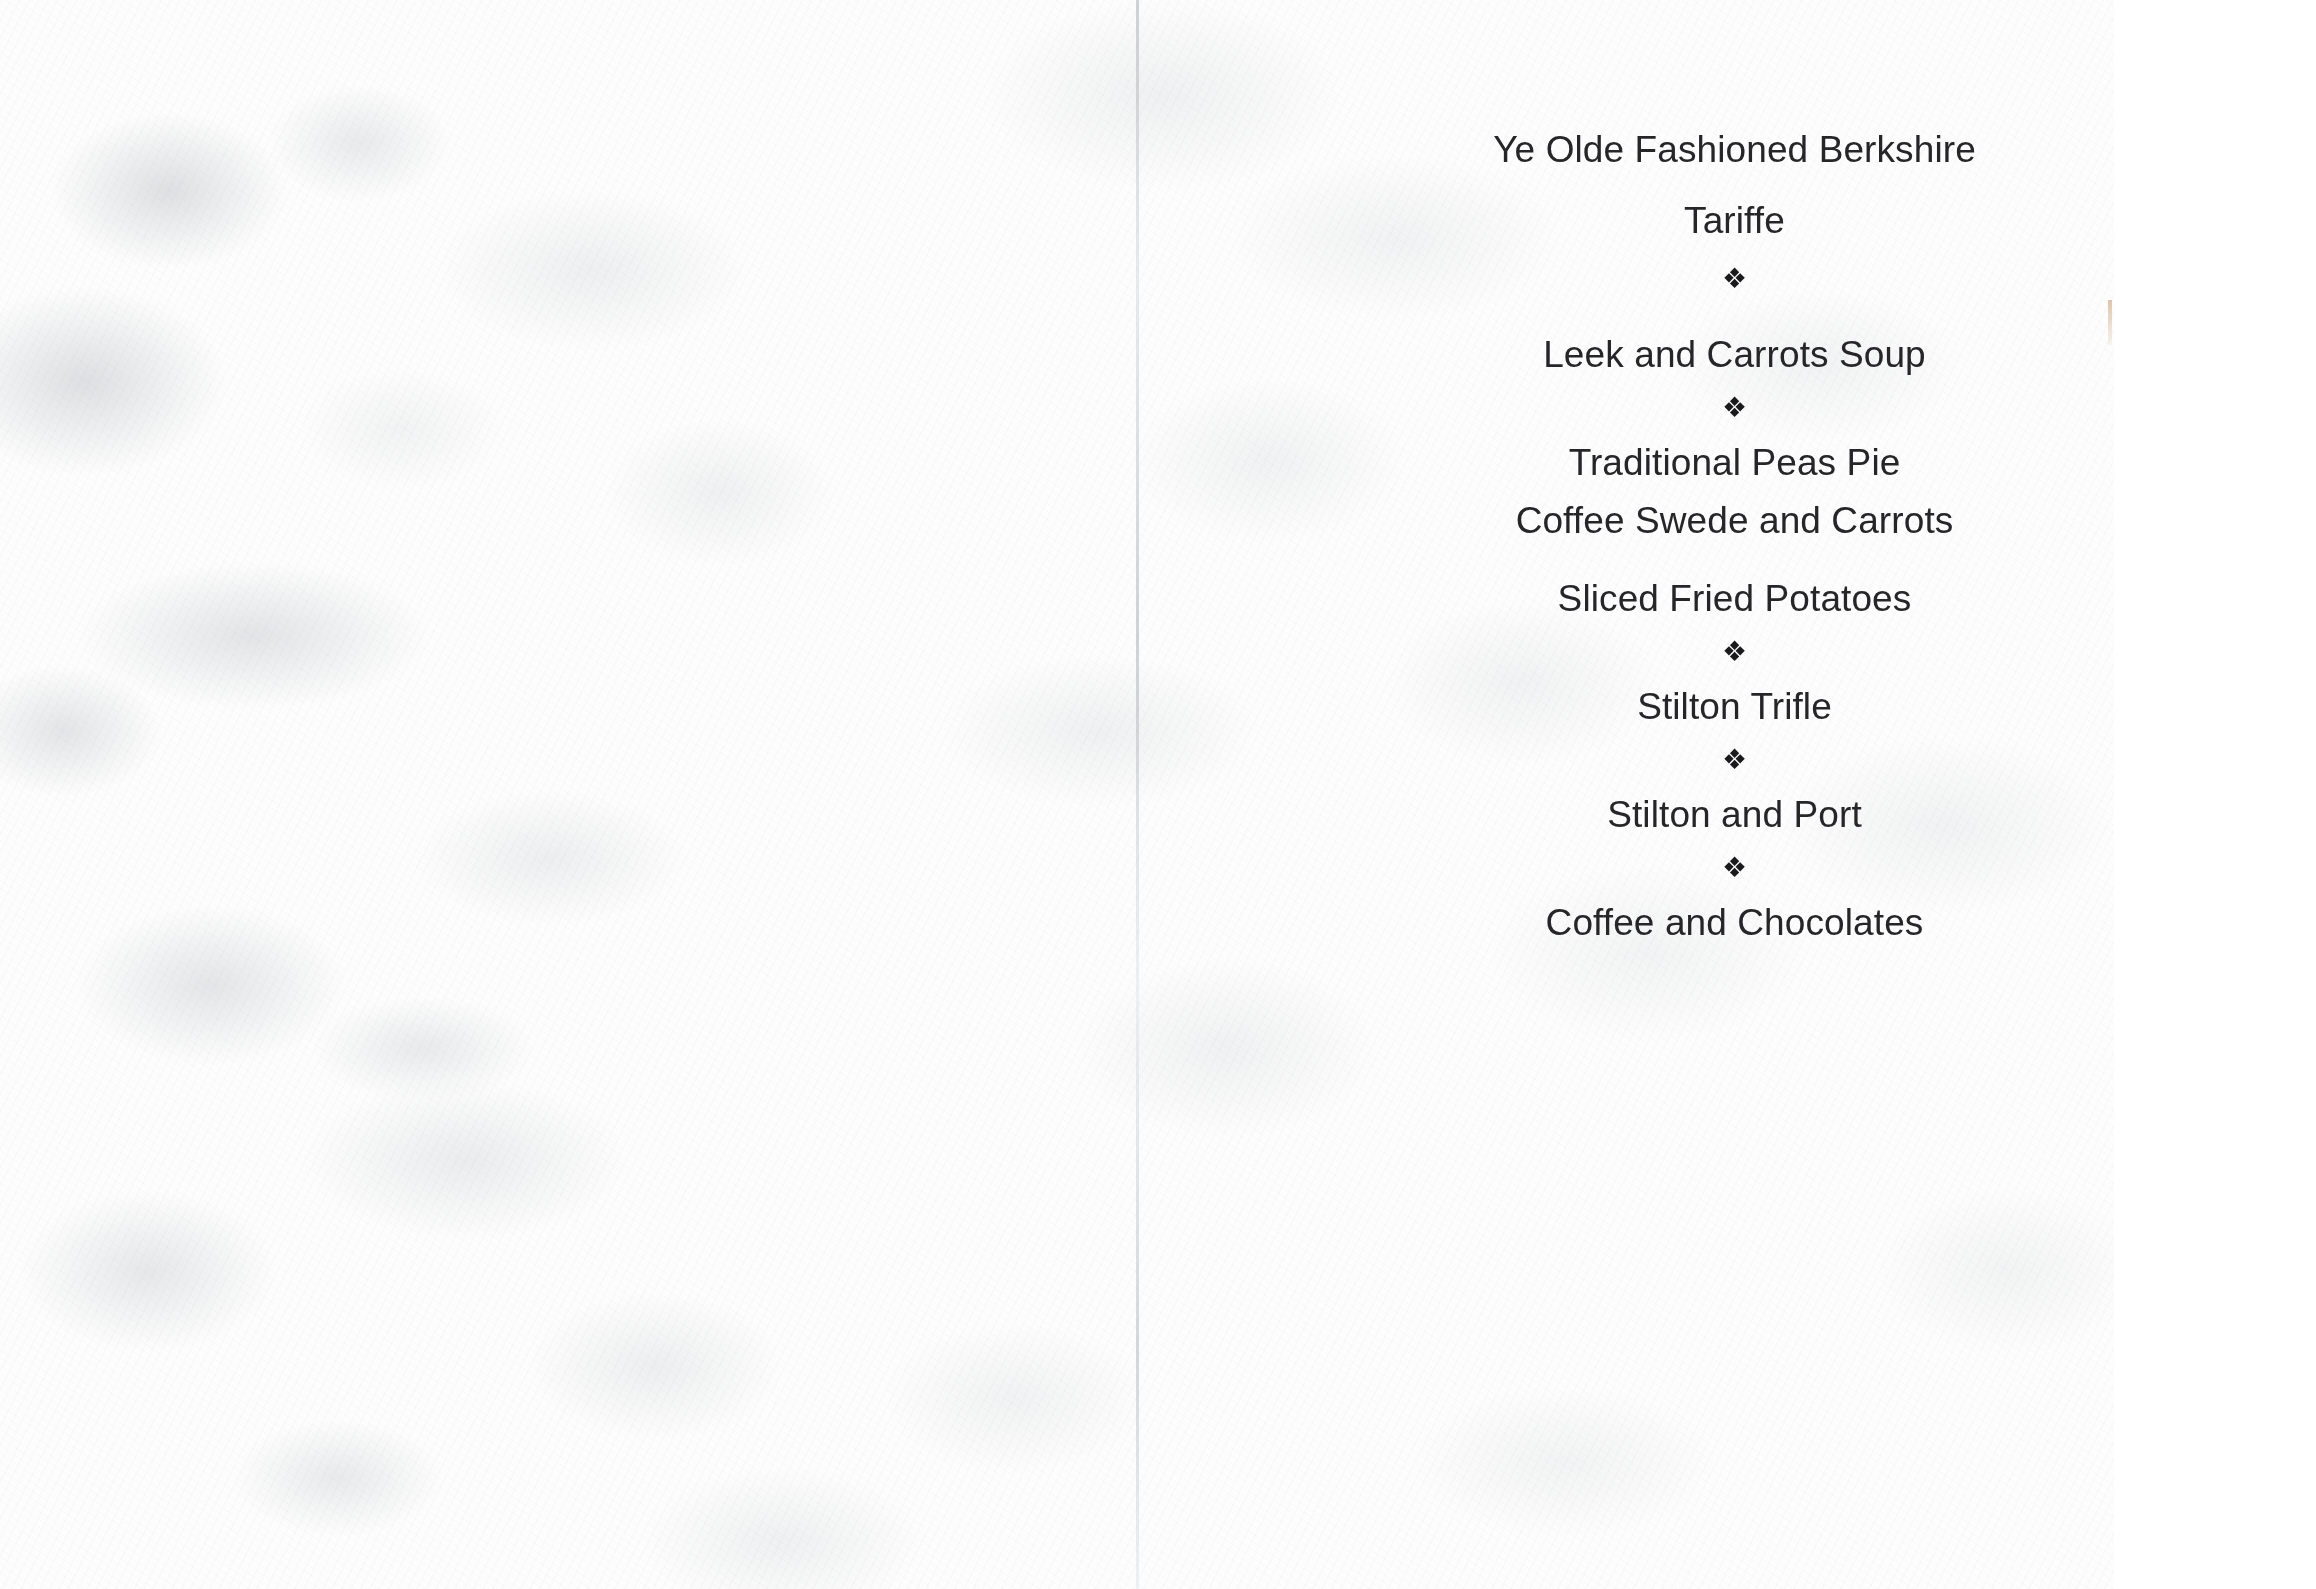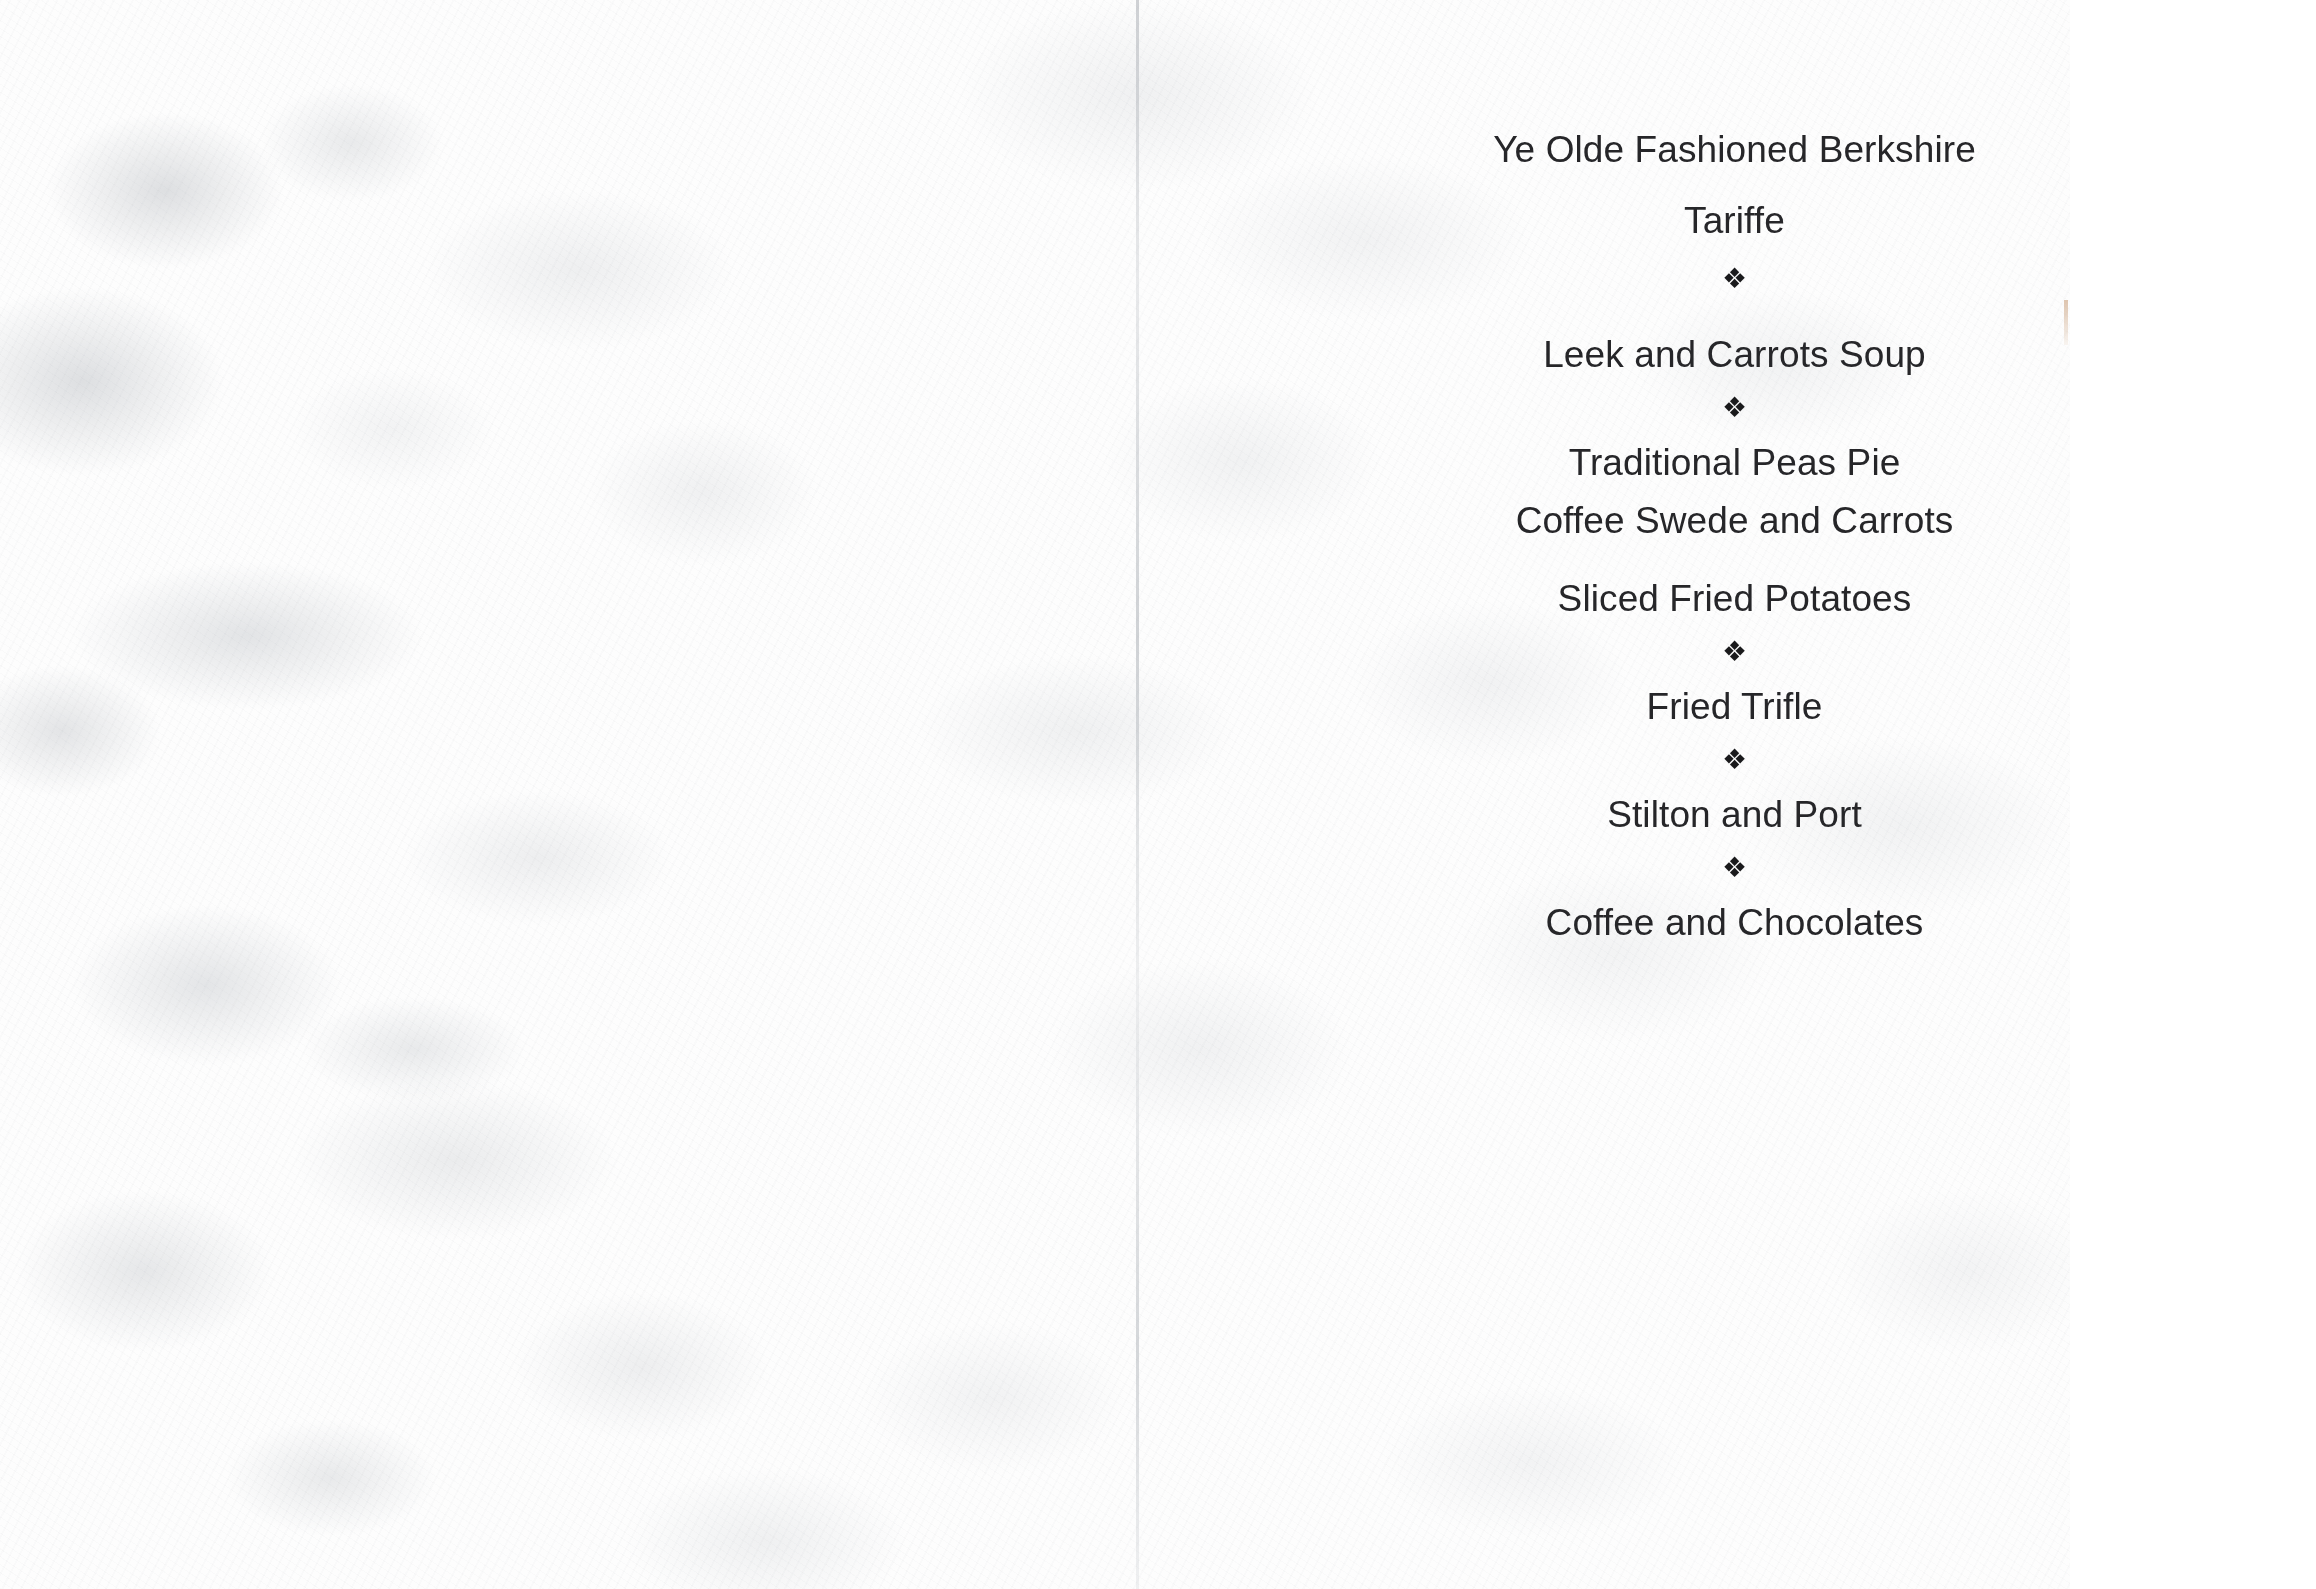--- a/index.html
+++ b/index.html
@@ -7,20 +7,21 @@
     padding: 0;
     background: #ffffff;
   }
   #page {
     position: relative;
     width: 2070px;
     height: 1589px;
     background: #fdfdfd;
     overflow: hidden;
     font-family: "Liberation Sans", sans-serif;
+    padding-left: 44px;
   }
 
   
   .texture-layer {
     position: absolute;
     inset: 0;
     pointer-events: none;
   }
   .tex1 {
     background:
@@ -163,21 +164,21 @@
     <div class="sp-item"></div>
     <div class="course-line">Coffee Swede and Carrots</div>
     <div class="sp-item"></div>
     <div class="sp-item"></div>
     <div class="course-line">Sliced Fried Potatoes</div>
 
     <div class="sp-before-div"></div>
     <div class="divider">❖</div>
     <div class="sp-after-div"></div>
 
-    <div class="course-line">Fried Trifle</div>
+    <div class="course-line">Stilton Trifle</div>
 
     <div class="sp-before-div"></div>
     <div class="divider">❖</div>
     <div class="sp-after-div"></div>
 
     <div class="course-line">Stilton and Port</div>
 
     <div class="sp-before-div"></div>
     <div class="divider">❖</div>
     <div class="sp-after-div"></div>

